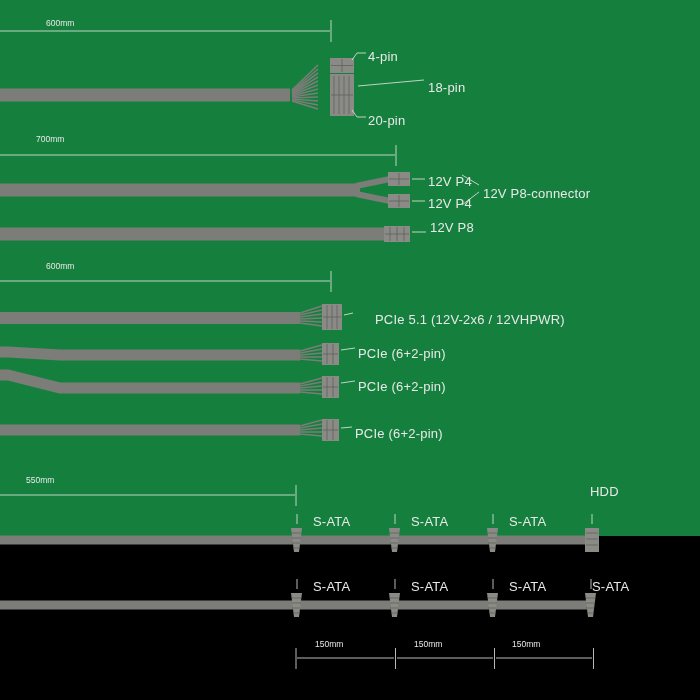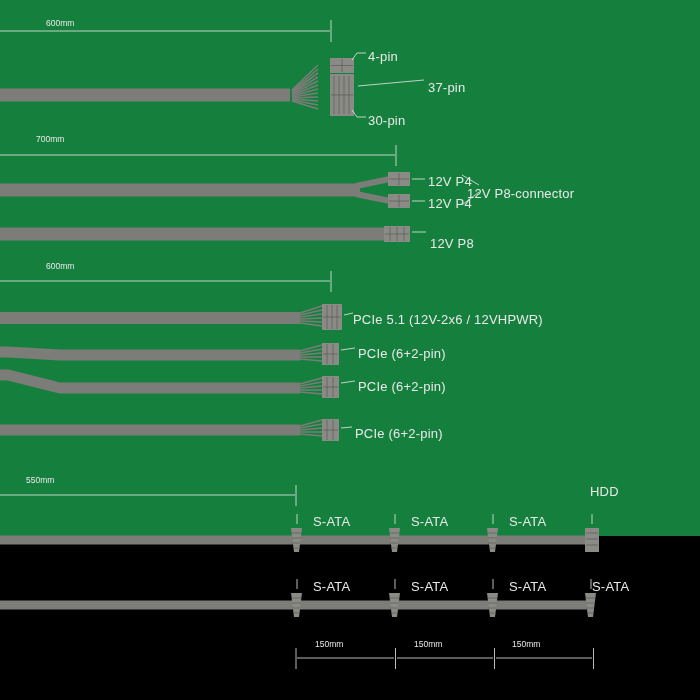--- a/index.html
+++ b/index.html
@@ -267,27 +267,27 @@
 
   <div class="dim" style="left:46px;top:18px">600mm</div>
   <div class="dim" style="left:36px;top:134px">700mm</div>
   <div class="dim" style="left:46px;top:261px">600mm</div>
   <div class="dim" style="left:26px;top:475px">550mm</div>
   <div class="dim" style="left:315px;top:639px">150mm</div>
   <div class="dim" style="left:414px;top:639px">150mm</div>
   <div class="dim" style="left:512px;top:639px">150mm</div>
 
   <div class="lbl" style="left:368px;top:49px">4-pin</div>
-  <div class="lbl" style="left:428px;top:80px">37-pin</div>
-  <div class="lbl" style="left:368px;top:113px">30-pin</div>
+  <div class="lbl" style="left:428px;top:80px">18-pin</div>
+  <div class="lbl" style="left:368px;top:113px">20-pin</div>
   <div class="lbl" style="left:428px;top:174px">12V P4</div>
-  <div class="lbl" style="left:467px;top:186px">12V P8-connector</div>
+  <div class="lbl" style="left:483px;top:186px">12V P8-connector</div>
   <div class="lbl" style="left:428px;top:196px">12V P4</div>
-  <div class="lbl" style="left:430px;top:236px">12V P8</div>
-  <div class="lbl" style="left:353px;top:312px">PCIe 5.1 (12V-2x6 / 12VHPWR)</div>
+  <div class="lbl" style="left:430px;top:220px">12V P8</div>
+  <div class="lbl" style="left:375px;top:312px">PCIe 5.1 (12V-2x6 / 12VHPWR)</div>
   <div class="lbl" style="left:358px;top:346px">PCIe (6+2-pin)</div>
   <div class="lbl" style="left:358px;top:379px">PCIe (6+2-pin)</div>
   <div class="lbl" style="left:355px;top:426px">PCIe (6+2-pin)</div>
   <div class="lbl" style="left:313px;top:514px">S-ATA</div>
   <div class="lbl" style="left:411px;top:514px">S-ATA</div>
   <div class="lbl" style="left:509px;top:514px">S-ATA</div>
   <div class="lbl" style="left:590px;top:484px">HDD</div>
   <div class="lbl" style="left:313px;top:579px">S-ATA</div>
   <div class="lbl" style="left:411px;top:579px">S-ATA</div>
   <div class="lbl" style="left:509px;top:579px">S-ATA</div>

